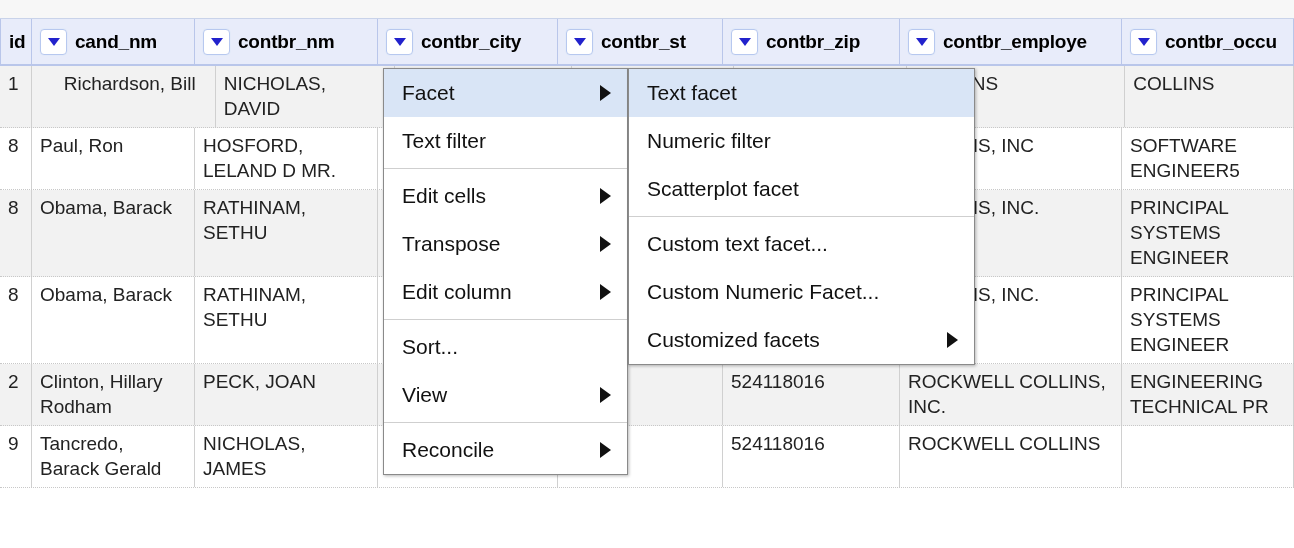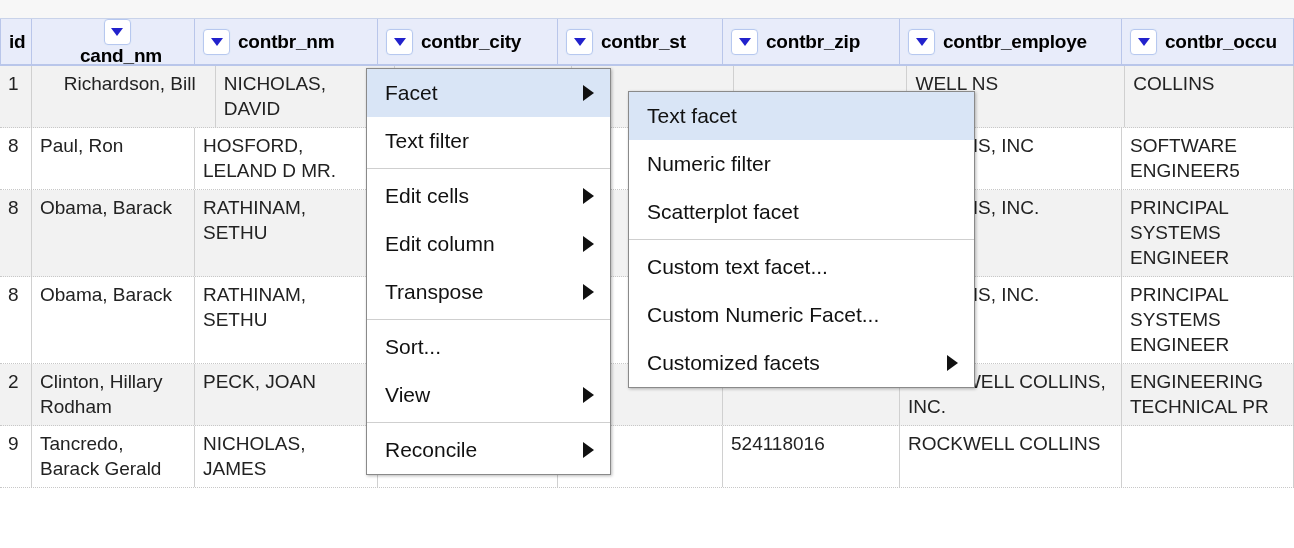--- a/index.html
+++ b/index.html
@@ -103,22 +103,22 @@
 
   
   .menu {
     position: absolute;
     background: #ffffff;
     border: 1px solid #8a8a8a;
     box-shadow: 1px 1px 3px rgba(0,0,0,0.28);
     box-sizing: border-box;
     z-index: 50;
   }
-  #menu-main  { left: 366px; top: 68px; width: 245px; }
-  #menu-facet { left: 628px; top: 68px; width: 347px; margin-top: 23px; }
+  #menu-main  { left: 383px; top: 68px; width: 245px; }
+  #menu-facet { left: 628px; top: 68px; width: 347px; }
 
   .mi {
     position: relative;
     display: flex;
     align-items: center;
     height: 48px;
     padding: 0 16px 0 18px;
     font-size: 21px;
     color: #111;
     cursor: default;
@@ -143,21 +143,21 @@
 <body>
 
 <div id="app">
 
   <div class="top-strip"></div>
 
   <div class="hdr-row" id="header-row">
       <div class="hdr-cell first" style="width: 32px;">
         <span class="hdr-label nomargin">id</span>
       </div>
-      <div class="hdr-cell" style="width: 163px; flex-direction: column;">
+      <div class="hdr-cell" style="width: 163px;">
         <div class="drop-btn">
           <div class="tri-down"></div>
         </div>
         <span class="hdr-label">cand_nm</span>
       </div>
       <div class="hdr-cell" style="width: 183px;">
         <div class="drop-btn">
           <div class="tri-down"></div>
         </div>
         <span class="hdr-label">contbr_nm</span>
@@ -268,25 +268,25 @@
       </div>
       <div class="mi">
         <span>Text filter</span>
       </div>
       <div class="sep"></div>
       <div class="mi">
         <span>Edit cells</span>
         <span class="arrow"></span>
       </div>
       <div class="mi">
+        <span>Transpose</span>
+        <span class="arrow"></span>
+      </div>
+      <div class="mi">
         <span>Edit column</span>
-        <span class="arrow"></span>
-      </div>
-      <div class="mi">
-        <span>Transpose</span>
         <span class="arrow"></span>
       </div>
       <div class="sep"></div>
       <div class="mi">
         <span>Sort...</span>
       </div>
       <div class="mi">
         <span>View</span>
         <span class="arrow"></span>
       </div>

